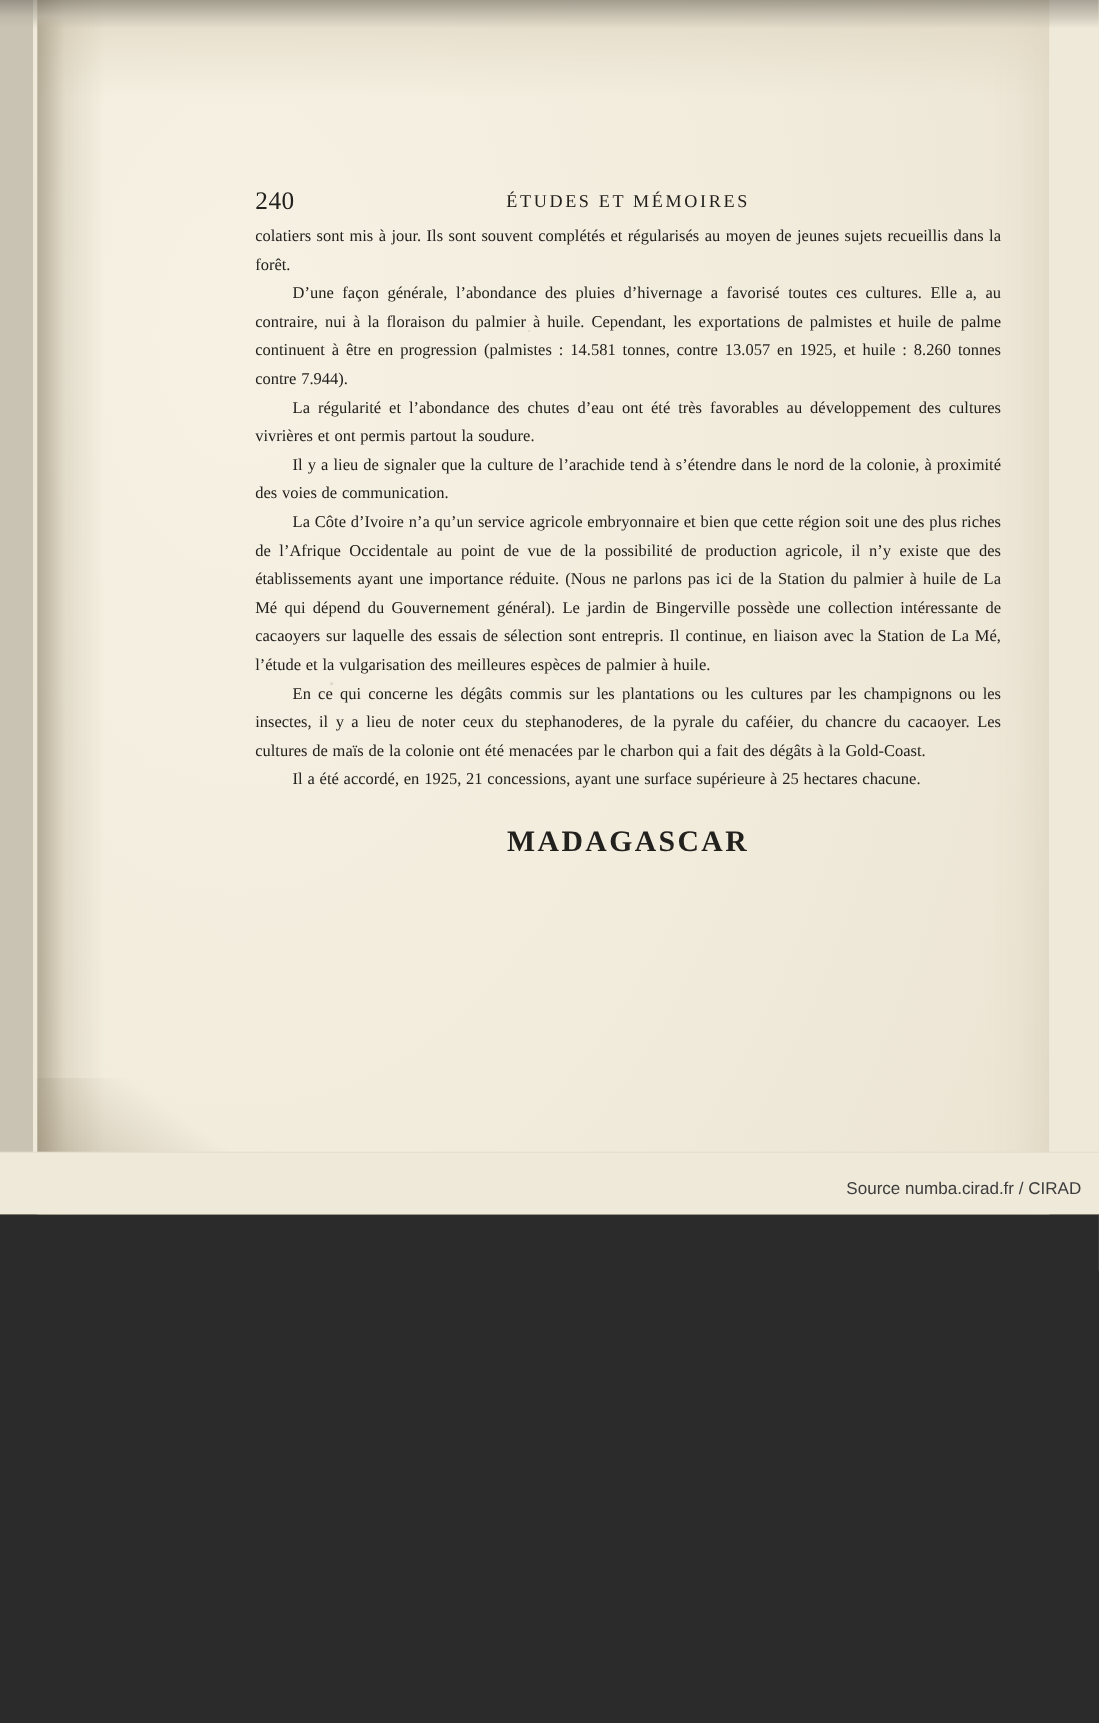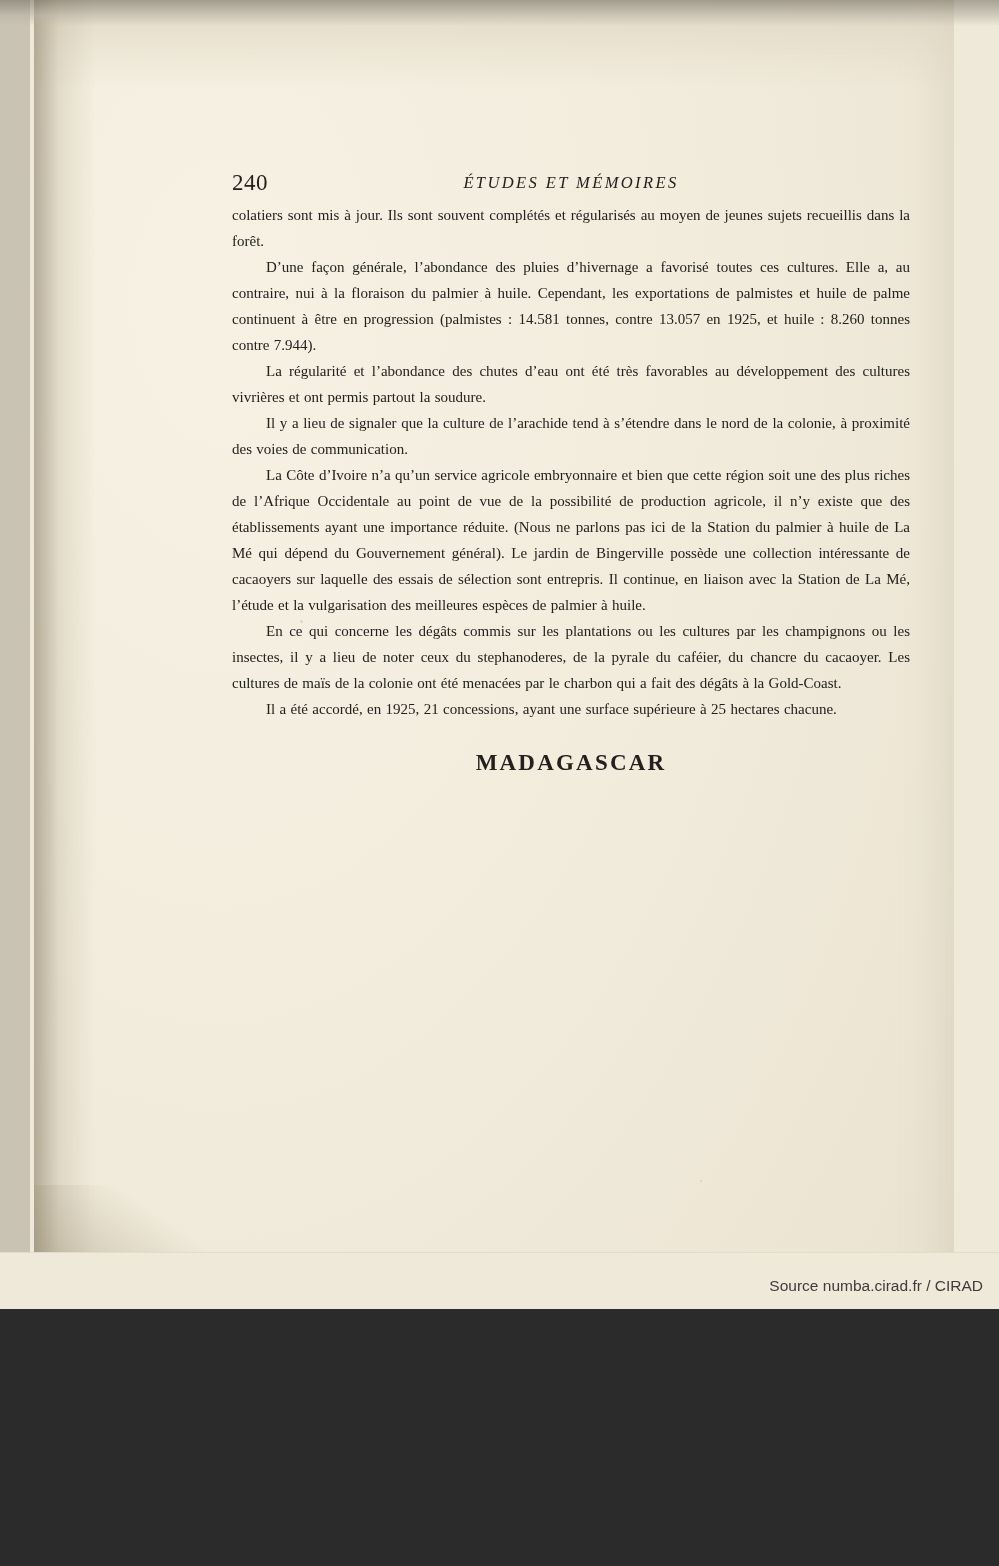--- a/index.html
+++ b/index.html
@@ -3,21 +3,21 @@
 <meta charset="utf-8">
 <style>
   html, body {
     margin: 0;
     padding: 0;
     background: #2b2b2b;
   }
   .page {
     position: relative;
     width: 999px;
-    height: 1309px;
+    height: 1104px;
     overflow: hidden;
     background: #fef9c3;
     font-family: "Liberation Serif", serif;
   }
 
   
   .scan-bg {
     position: absolute;
     inset: 0;
     background:
@@ -101,38 +101,37 @@
   }
   .head-title {
     position: absolute;
     left: 0;
     right: 0;
     top: 13px;
     text-align: center;
     font-size: 16.5px;
     letter-spacing: 2.4px;
     text-transform: uppercase;
-    font-style: italic;
   }
   p.para {
     margin: 0 0 0 0;
     font-size: 15px;
     line-height: 26px;
     text-align: justify;
     text-indent: 34px;
     hyphens: none;
     word-spacing: 0.6px;
   }
   p.para.noindent {
     text-indent: 0;
   }
   h2.section {
     margin: 28px 0 16px 0;
     text-align: center;
-    font-size: 23px;
+    font-size: 27px;
     font-weight: bold;
     letter-spacing: 2.2px;
     font-family: "Liberation Serif", serif;
   }
 
   .source-note {
     position: absolute;
     right: 16px;
     bottom: 14px;
     font-family: "Liberation Sans", sans-serif;

